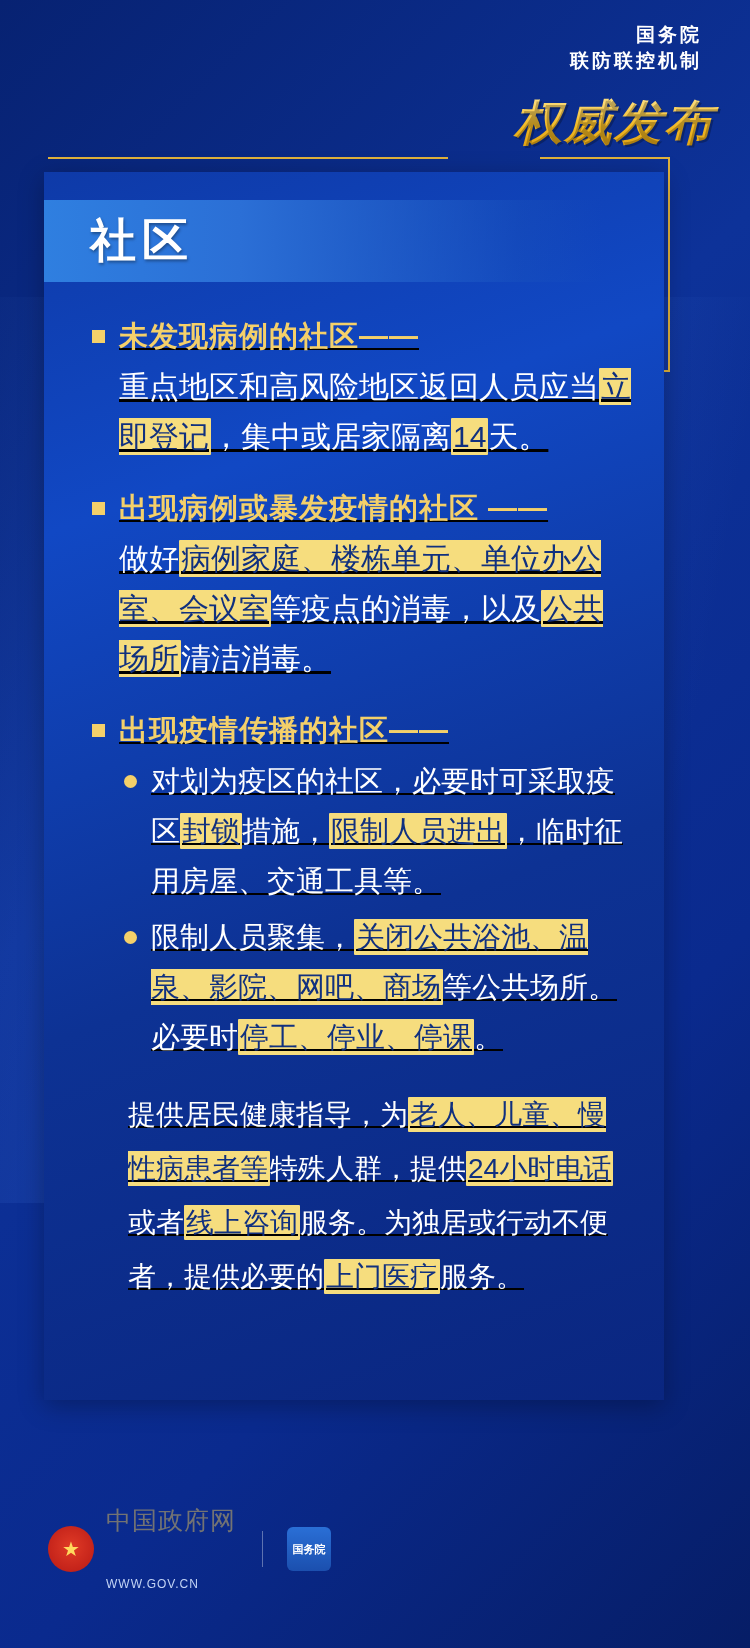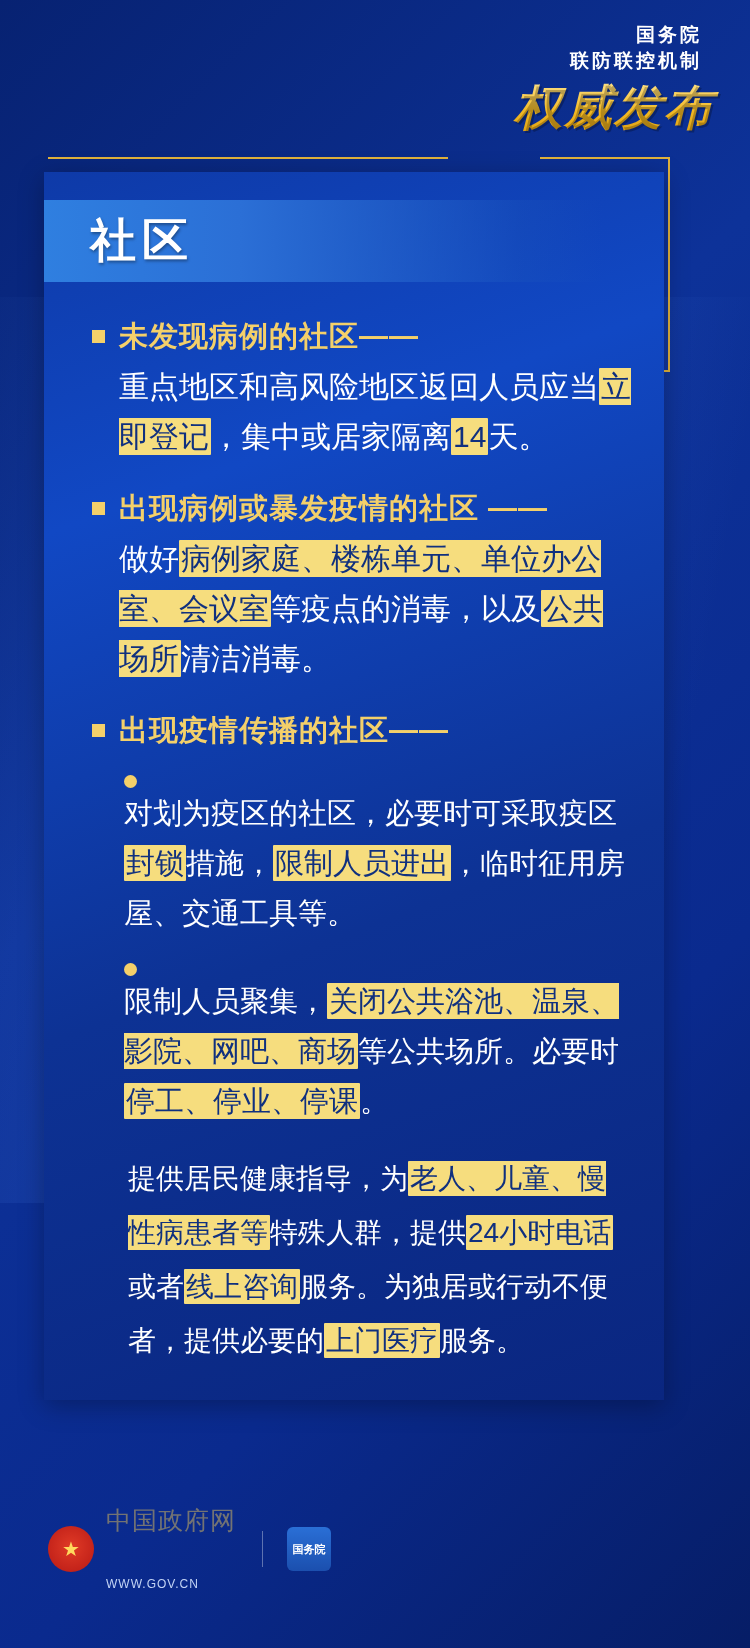--- a/index.html
+++ b/index.html
@@ -40,21 +40,21 @@
   .badge-line1, .badge-line2 {
     color: #ffffff;
     font-weight: bold;
     letter-spacing: 3px;
     text-align: right;
     padding-right: 20px;
   }
   .badge-line1 { font-size: 19px; line-height: 26px; }
   .badge-line2 { font-size: 19px; line-height: 26px; }
   .badge-main {
-    margin-top: 2px;
+    margin-top: 17px;
     text-align: right;
     padding-right: 8px;
     font-size: 48px;
     font-weight: bold;
     font-style: italic;
     letter-spacing: 2px;
     color: #f6c842;
     text-shadow: 2px 2px 0 rgba(0,0,0,0.25);
     background: linear-gradient(180deg, #ffe89a 0%, #f2b924 55%, #d99a10 100%);
     -webkit-background-clip: text;
@@ -105,20 +105,21 @@
     color: #ffffff;
     font-size: 46px;
     font-weight: bold;
     letter-spacing: 6px;
     padding-left: 46px;
     text-shadow: 1px 2px 3px rgba(0,0,0,0.35);
   }
 
   .content {
     padding: 34px 32px 0 48px;
+    text-decoration: underline;
   }
 
   
   .section {
     margin-bottom: 26px;
   }
   .sec-head {
     display: flex;
     align-items: flex-start;
     margin-bottom: 6px;
@@ -151,21 +152,20 @@
     padding: 2px 2px;
     border-radius: 1px;
   }
 
   
   .sub-list { padding-left: 32px; }
   .sub-item {
     display: flex;
     align-items: flex-start;
     margin-bottom: 6px;
-    flex-direction: column;
   }
   .dot-bullet {
     width: 13px;
     height: 13px;
     border-radius: 50%;
     background: #f4d06a;
     margin-top: 19px;
     margin-right: 14px;
     flex: 0 0 auto;
   }

